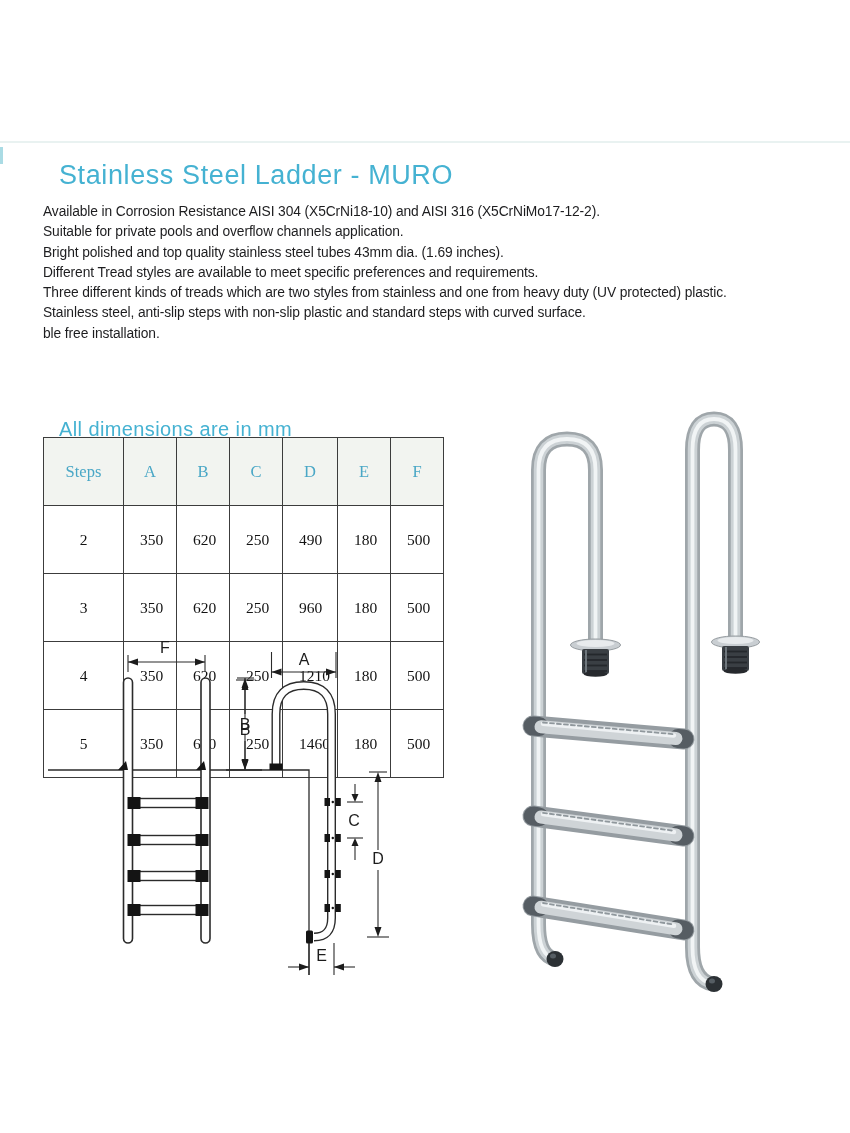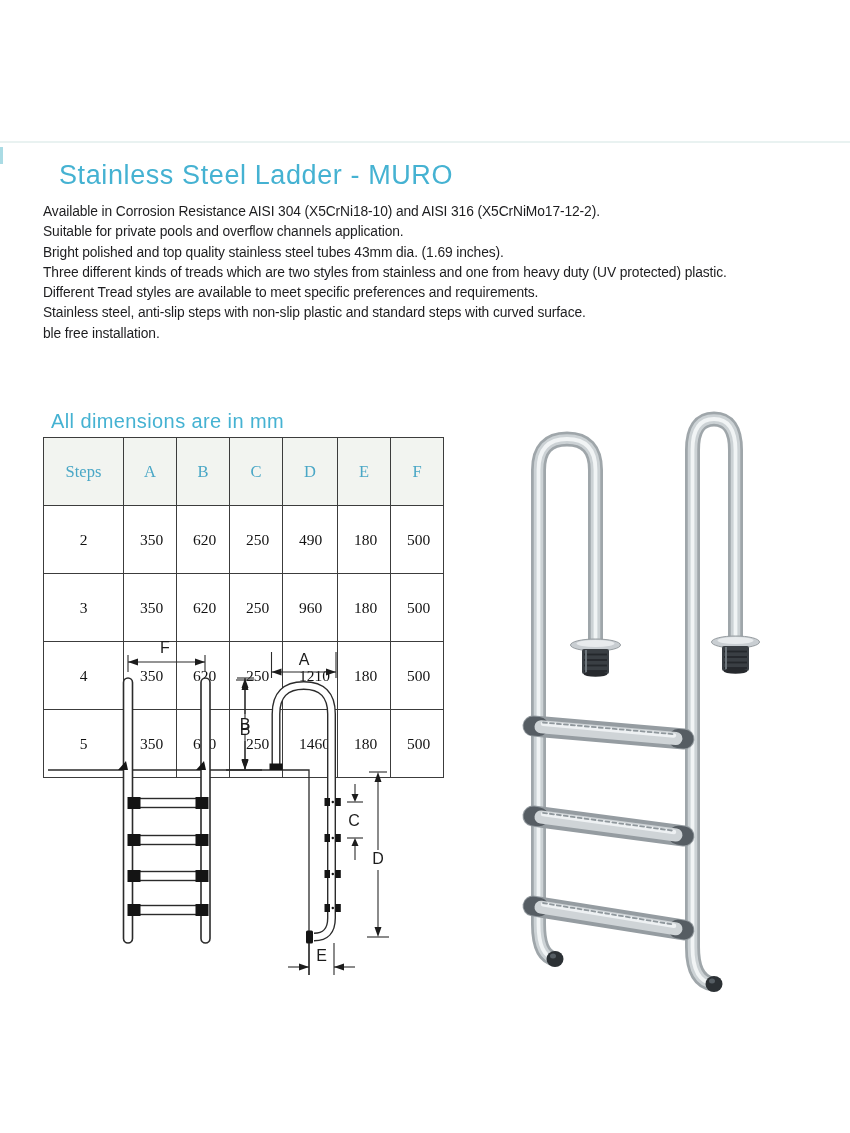--- a/index.html
+++ b/index.html
@@ -7,21 +7,21 @@
         font-family:"Liberation Sans",sans-serif;}
   .top-rule{position:absolute;left:0;top:141px;width:850px;height:2px;background:#e9f2f1;}
   .edge-notch{position:absolute;left:0;top:147px;width:3px;height:17px;background:#aadbe4;}
   .doc-title{position:absolute;left:43px;top:144px;margin:16px;
              font-size:27px;font-weight:400;letter-spacing:.6px;
              color:var(--accent,#45b2d2);}
   .description{position:absolute;left:43px;top:189px;width:800px;
                font-size:13.8px;line-height:20.3px;letter-spacing:-.1px;
                color:var(--body-text,#1d1d1f);margin-top:13px;}
   .desc-line{white-space:nowrap;}
-  .dims-heading{position:absolute;left:43px;top:402px;margin:8px;
+  .dims-heading{position:absolute;left:43px;top:402px;margin:16px;
                 font-size:20px;font-weight:400;letter-spacing:.4px;
                 color:var(--accent,#45b2d2);}
   .spec-table{position:absolute;left:43px;top:437px;width:400px;
               table-layout:fixed;border-collapse:collapse;
               font-family:"Liberation Serif",serif;}
   .spec-table th,.spec-table td{border:1.5px solid #3c3c3c;text-align:center;
               height:35px;padding:16px;}
   .spec-table th{background:var(--table-header-bg,#f2f4f0);
               color:var(--table-header-text,#4aa7c6);
               font-size:16.5px;font-weight:400;}
@@ -38,22 +38,22 @@
 
   <div class="top-rule"></div>
   <div class="edge-notch"></div>
 
   <h1 class="doc-title">Stainless Steel Ladder - MURO</h1>
 
   <div class="description">
       <div class="desc-line">Available in Corrosion Resistance AISI 304 (X5CrNi18-10) and AISI 316 (X5CrNiMo17-12-2).</div>
       <div class="desc-line">Suitable for private pools and overflow channels application.</div>
       <div class="desc-line">Bright polished and top quality stainless steel tubes 43mm dia. (1.69 inches).</div>
+      <div class="desc-line">Different Tread styles are available to meet specific preferences and requirements.</div>
       <div class="desc-line">Three different kinds of treads which are two styles from stainless and one from heavy duty (UV protected) plastic.</div>
-      <div class="desc-line">Different Tread styles are available to meet specific preferences and requirements.</div>
       <div class="desc-line">Stainless steel, anti-slip steps with non-slip plastic and standard steps with curved surface.</div>
       <div class="desc-line">ble free installation.</div>
     </div>
 
   <h2 class="dims-heading">All dimensions are in mm</h2>
 
   <table class="spec-table">
     <colgroup>
       <col style="width:80px">
         <col style="width:53px">

